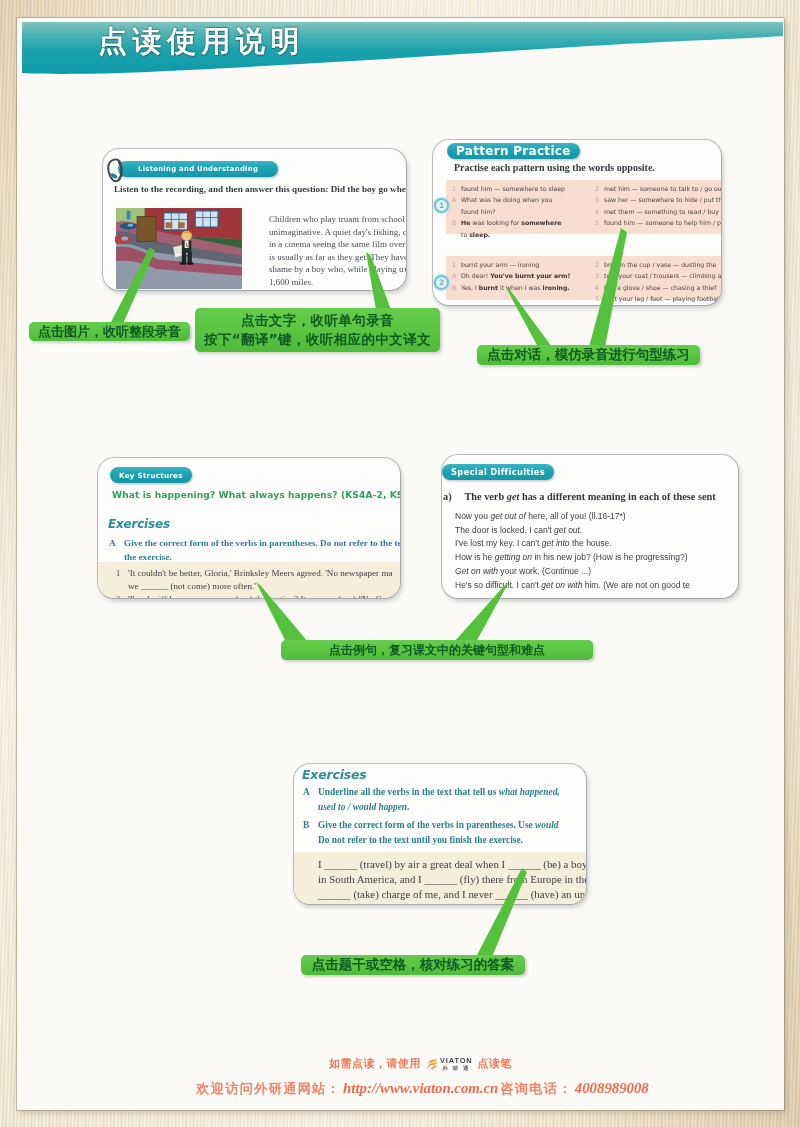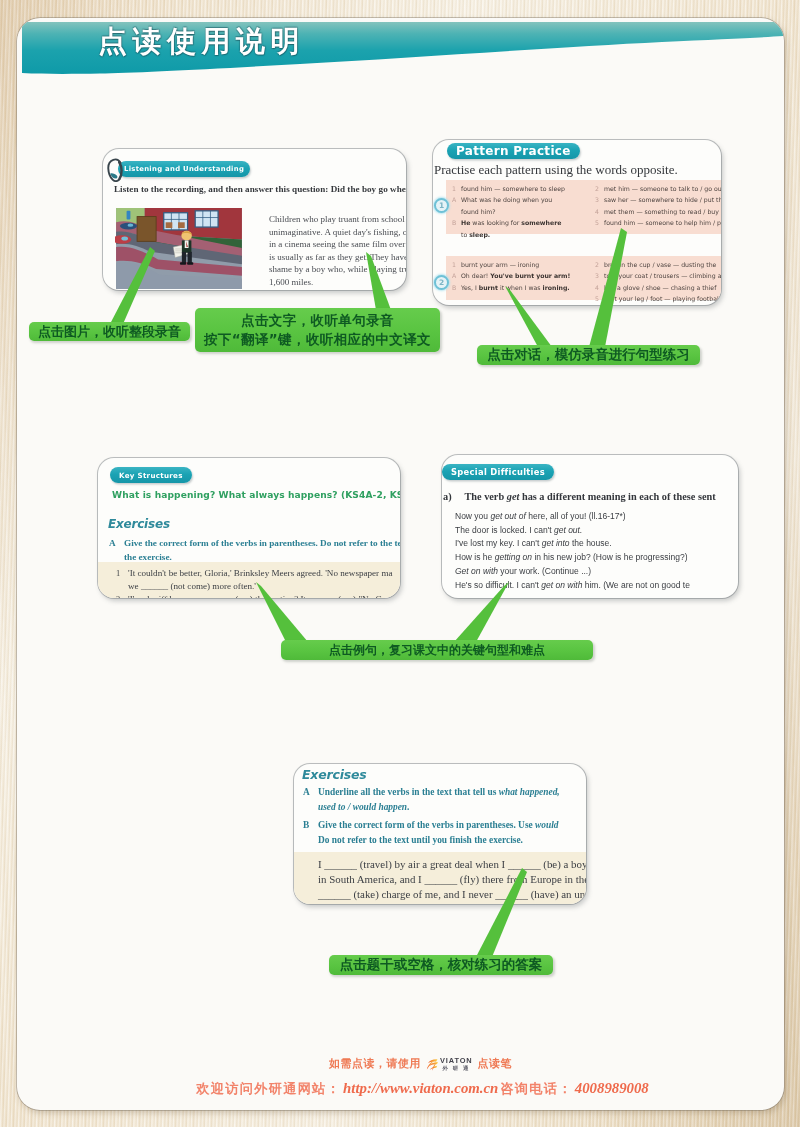--- a/index.html
+++ b/index.html
@@ -14,21 +14,21 @@
        repeating-linear-gradient(92deg, rgba(255,255,255,0.50) 0px, rgba(255,252,245,0.10) 1.2px, rgba(196,170,132,0.13) 2.4px, rgba(255,255,255,0.42) 3.6px),
        repeating-linear-gradient(88deg, rgba(255,255,255,0.22) 0px, rgba(190,162,120,0.05) 5px, rgba(255,255,255,0.18) 9px),
        linear-gradient(125deg,#e6d2b2 0%,#efe2cb 14%,#f6efe0 30%,#eee0c7 50%,#f5eddd 70%,#e9d9bc 88%,#dfcca9 100%);
   }
   .frame:after{content:"";position:absolute;inset:0;
      background:linear-gradient(100deg, rgba(186,150,105,.16) 0%, rgba(255,255,255,0) 14%, rgba(255,255,255,0) 78%, rgba(176,140,98,.14) 100%);}
 
   
   #paper{position:absolute;left:17px;top:18px;width:767px;height:1092px;
      background:#fbfaf7;overflow:hidden;
-     box-shadow:0 0 0 0.7px rgba(120,110,95,.55), 2px 3px 6px rgba(120,100,70,.30);border-radius:23px;}
+     box-shadow:0 0 0 0.7px rgba(120,110,95,.55), 2px 3px 6px rgba(120,100,70,.30);}
 
   
   .banner{position:absolute;left:5px;top:4px;width:762px;height:72px;}
   .banner svg{display:block;}
   .banner-title{position:absolute;left:76px;top:0px;
      font-family:"DejaVu Sans",sans-serif;
      font-size:29px;font-weight:bold;color:#ffffff;letter-spacing:5.5px;
      text-shadow:0.8px 0.8px 0.9px rgba(25,80,90,.55), -0.6px -0.6px 0.7px rgba(30,85,95,.35),
                  0.8px -0.6px 0.7px rgba(30,85,95,.35), -0.6px 0.8px 0.7px rgba(30,85,95,.35);}
 
@@ -50,41 +50,41 @@
      border-radius:5px;color:#0e5a22;font-weight:bold;
      font-family:"DejaVu Sans",sans-serif;
      display:flex;align-items:center;justify-content:center;
      text-align:center;letter-spacing:0px;
      box-shadow:1.5px 2px 2.5px rgba(95,105,95,.28);}
   .cal-2l{flex-direction:column;line-height:1.42;}
   #cal1{left:12px;top:304px;width:161px;height:19px;font-size:13px;}
   #cal2{left:178px;top:290px;width:245px;height:44px;font-size:13.5px;letter-spacing:0.4px;}
   #cal3{left:460px;top:327px;width:223px;height:20px;font-size:13.5px;}
   #cal4{left:264px;top:622px;width:312px;height:20px;font-size:12px;}
-  #cal5{left:312px;top:937px;width:224px;height:20px;font-size:13.5px;}
+  #cal5{left:284px;top:937px;width:224px;height:20px;font-size:13.5px;}
 
   svg.arrow{position:absolute;overflow:visible;}
 
   
   #card1{left:86px;top:131px;width:303px;height:141px;}
   .hp-icon{position:absolute;left:4px;top:9px;z-index:3;}
-  #pill1{left:15px;top:12px;font-size:6.85px;padding:0 6px;}
+  #pill1{left:15px;top:12px;font-size:6.85px;padding:0 20px;}
   .c1-q{position:absolute;left:11px;top:35px;width:320px;
      font-family:"Liberation Serif",serif;font-size:9.1px;font-weight:bold;color:#35383c;
      white-space:nowrap;letter-spacing:0.05px;}
   .c1-pic{position:absolute;left:12px;top:59px;width:128px;height:81px;overflow:hidden;filter:blur(0.35px) saturate(0.92);}
   .c1-body{position:absolute;left:166px;top:64px;width:160px;overflow:hidden;}
   .c1-lines{font-family:"Liberation Serif",serif;font-size:9px;color:#4a4d53;line-height:12.6px;white-space:nowrap;}
   .c1-lines .ln{position:relative;}
 
   
   #card2{left:416px;top:122px;width:288px;height:165px;}
   #pill2{left:14px;top:3px;font-size:12px;}
   .c2-intro{position:absolute;left:1px;top:22px;
-     font-family:"Liberation Serif",serif;font-size:13px;font-weight:normal;color:#35383c;white-space:nowrap;}
+     font-family:"Liberation Serif",serif;font-size:10px;font-weight:bold;color:#35383c;white-space:nowrap;padding-left:20px;}
   .c2-block{position:absolute;left:13px;width:275px;background:#f8ddd1;}
   #c2b1{top:40px;height:54px;}
   #c2b2{top:116px;height:44px;}
   .c2-num{position:absolute;left:-12px;top:18px;width:11px;height:11px;border-radius:50%;
      background:#e5f3f7;color:#7db4c4;font-size:7.5px;font-weight:bold;
      display:flex;align-items:center;justify-content:center;
      font-family:"DejaVu Sans",sans-serif;
      border:2px solid #6fc1d6;box-shadow:0 0 2px 1px rgba(170,225,240,.85);}
   #c2b2 .c2-num{top:19px;}
   .c2-left{position:absolute;left:6px;top:3px;width:130px;}

